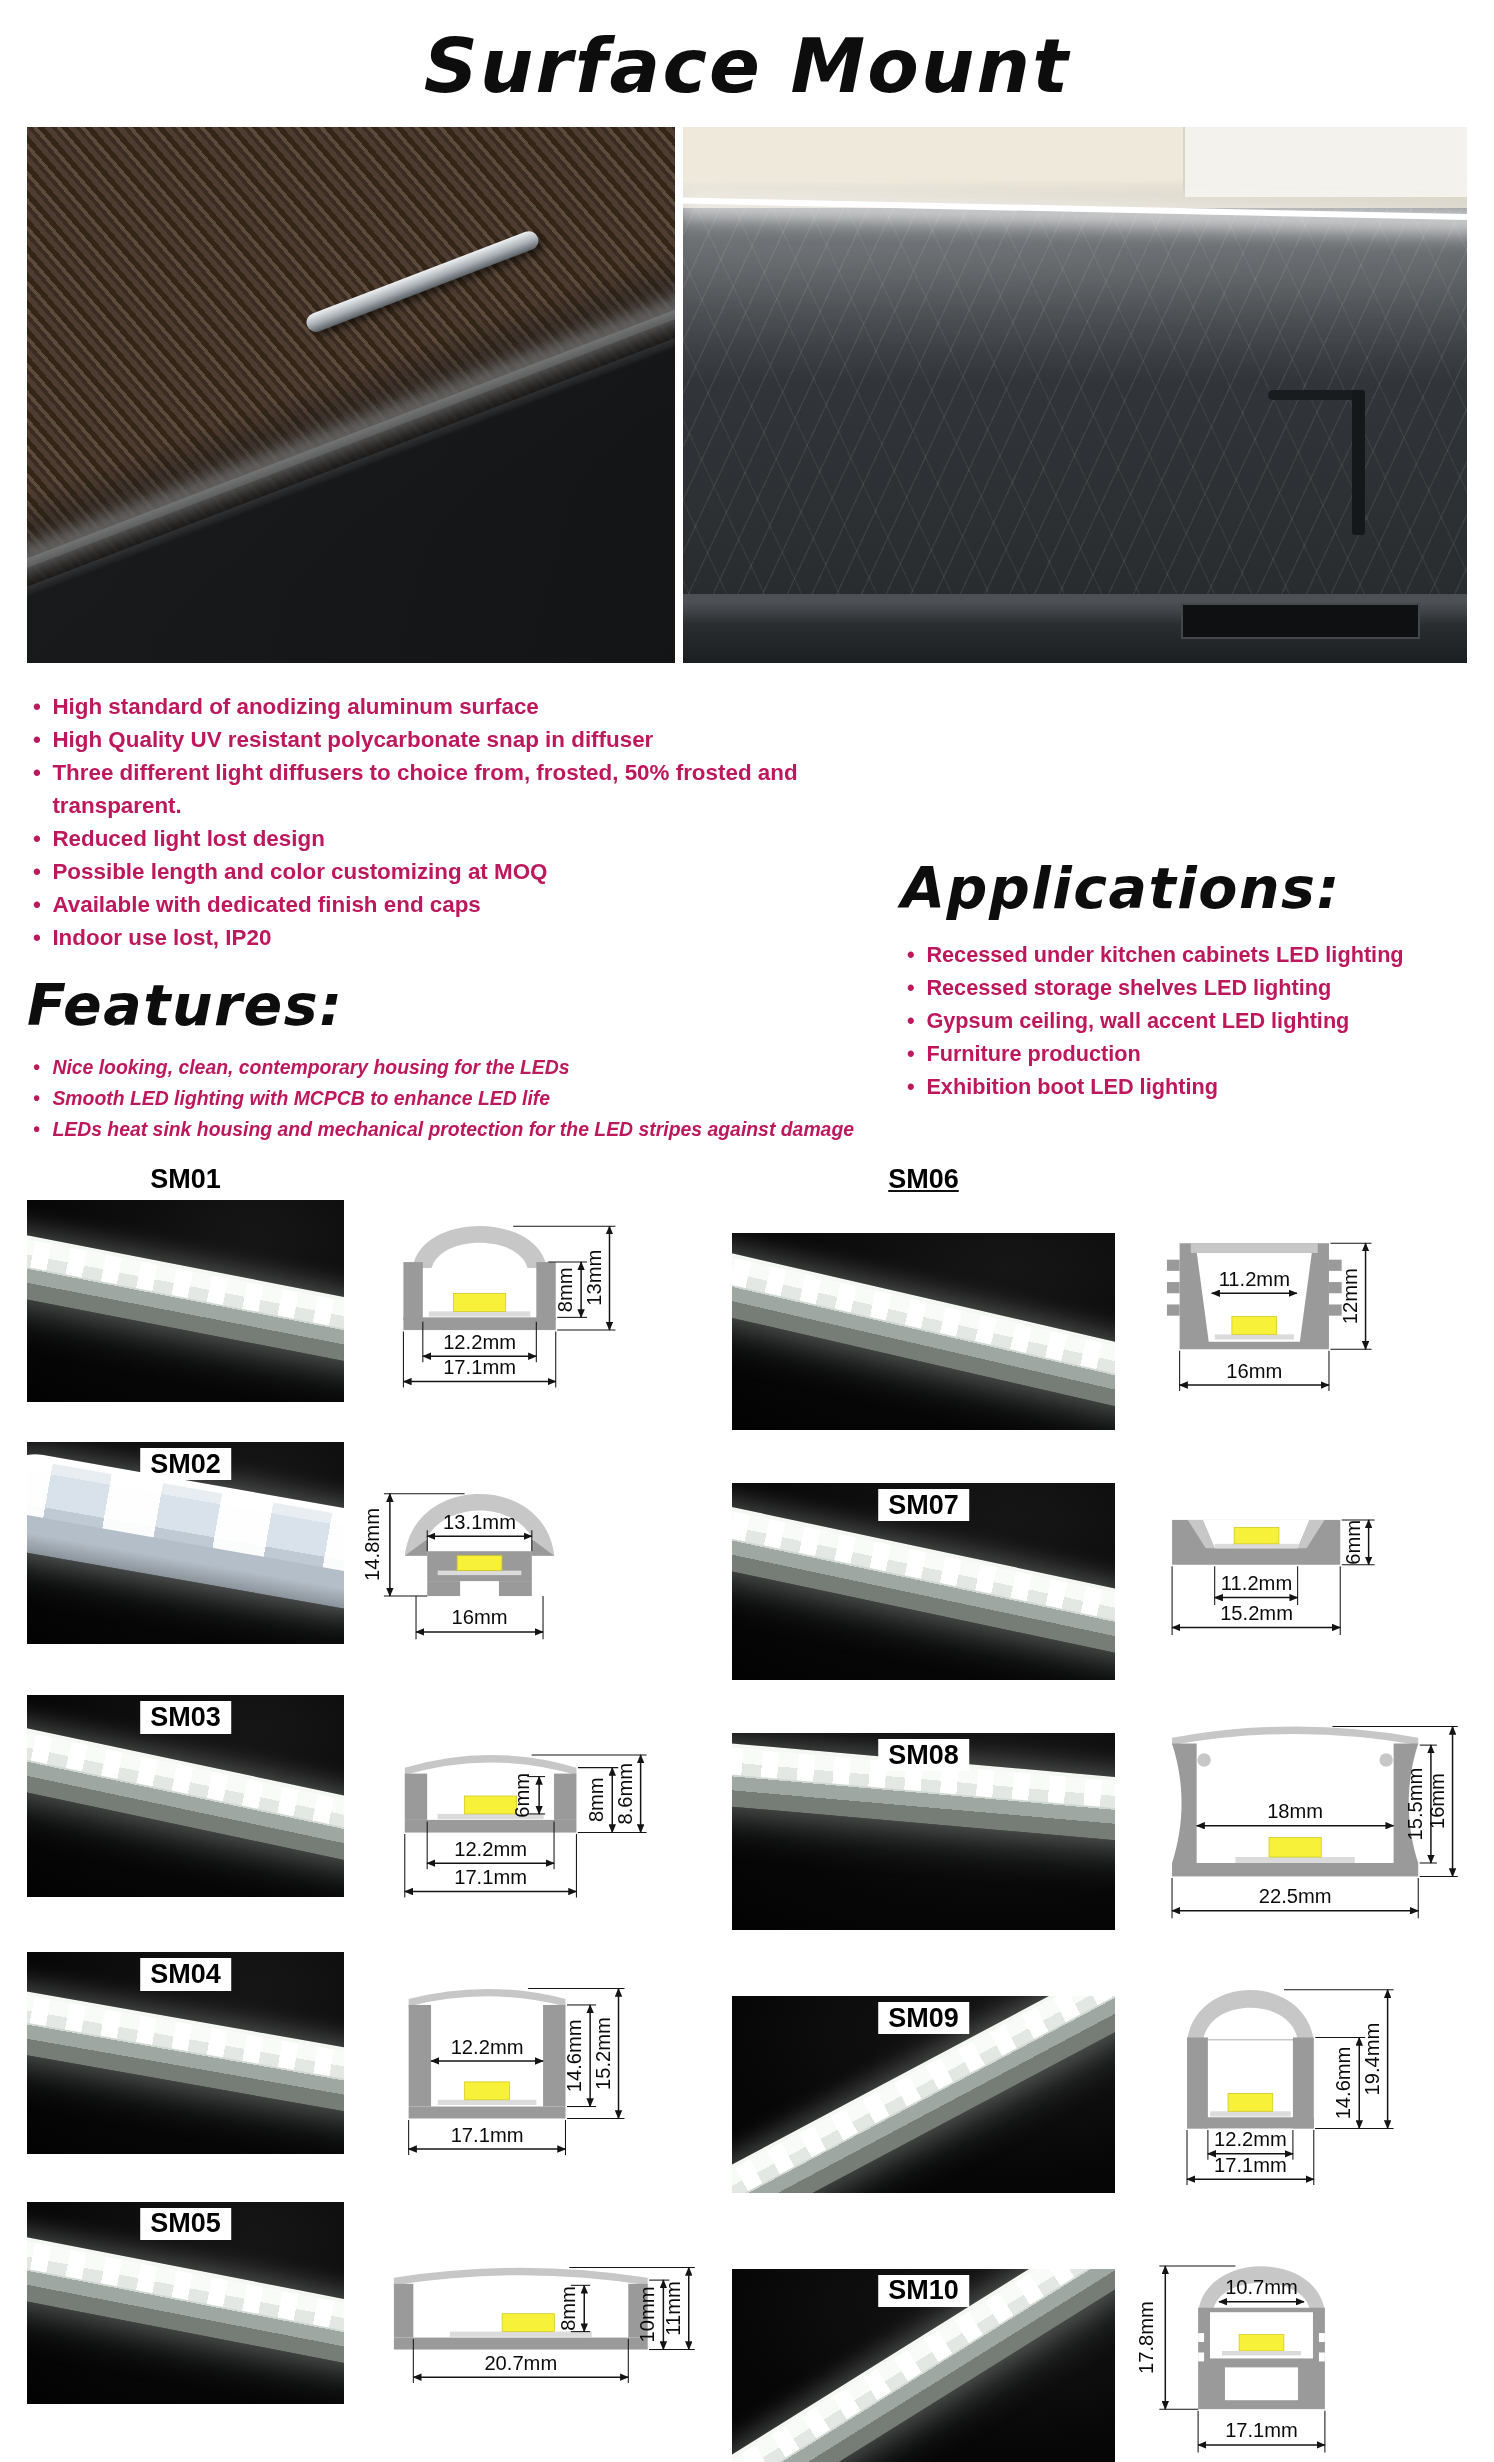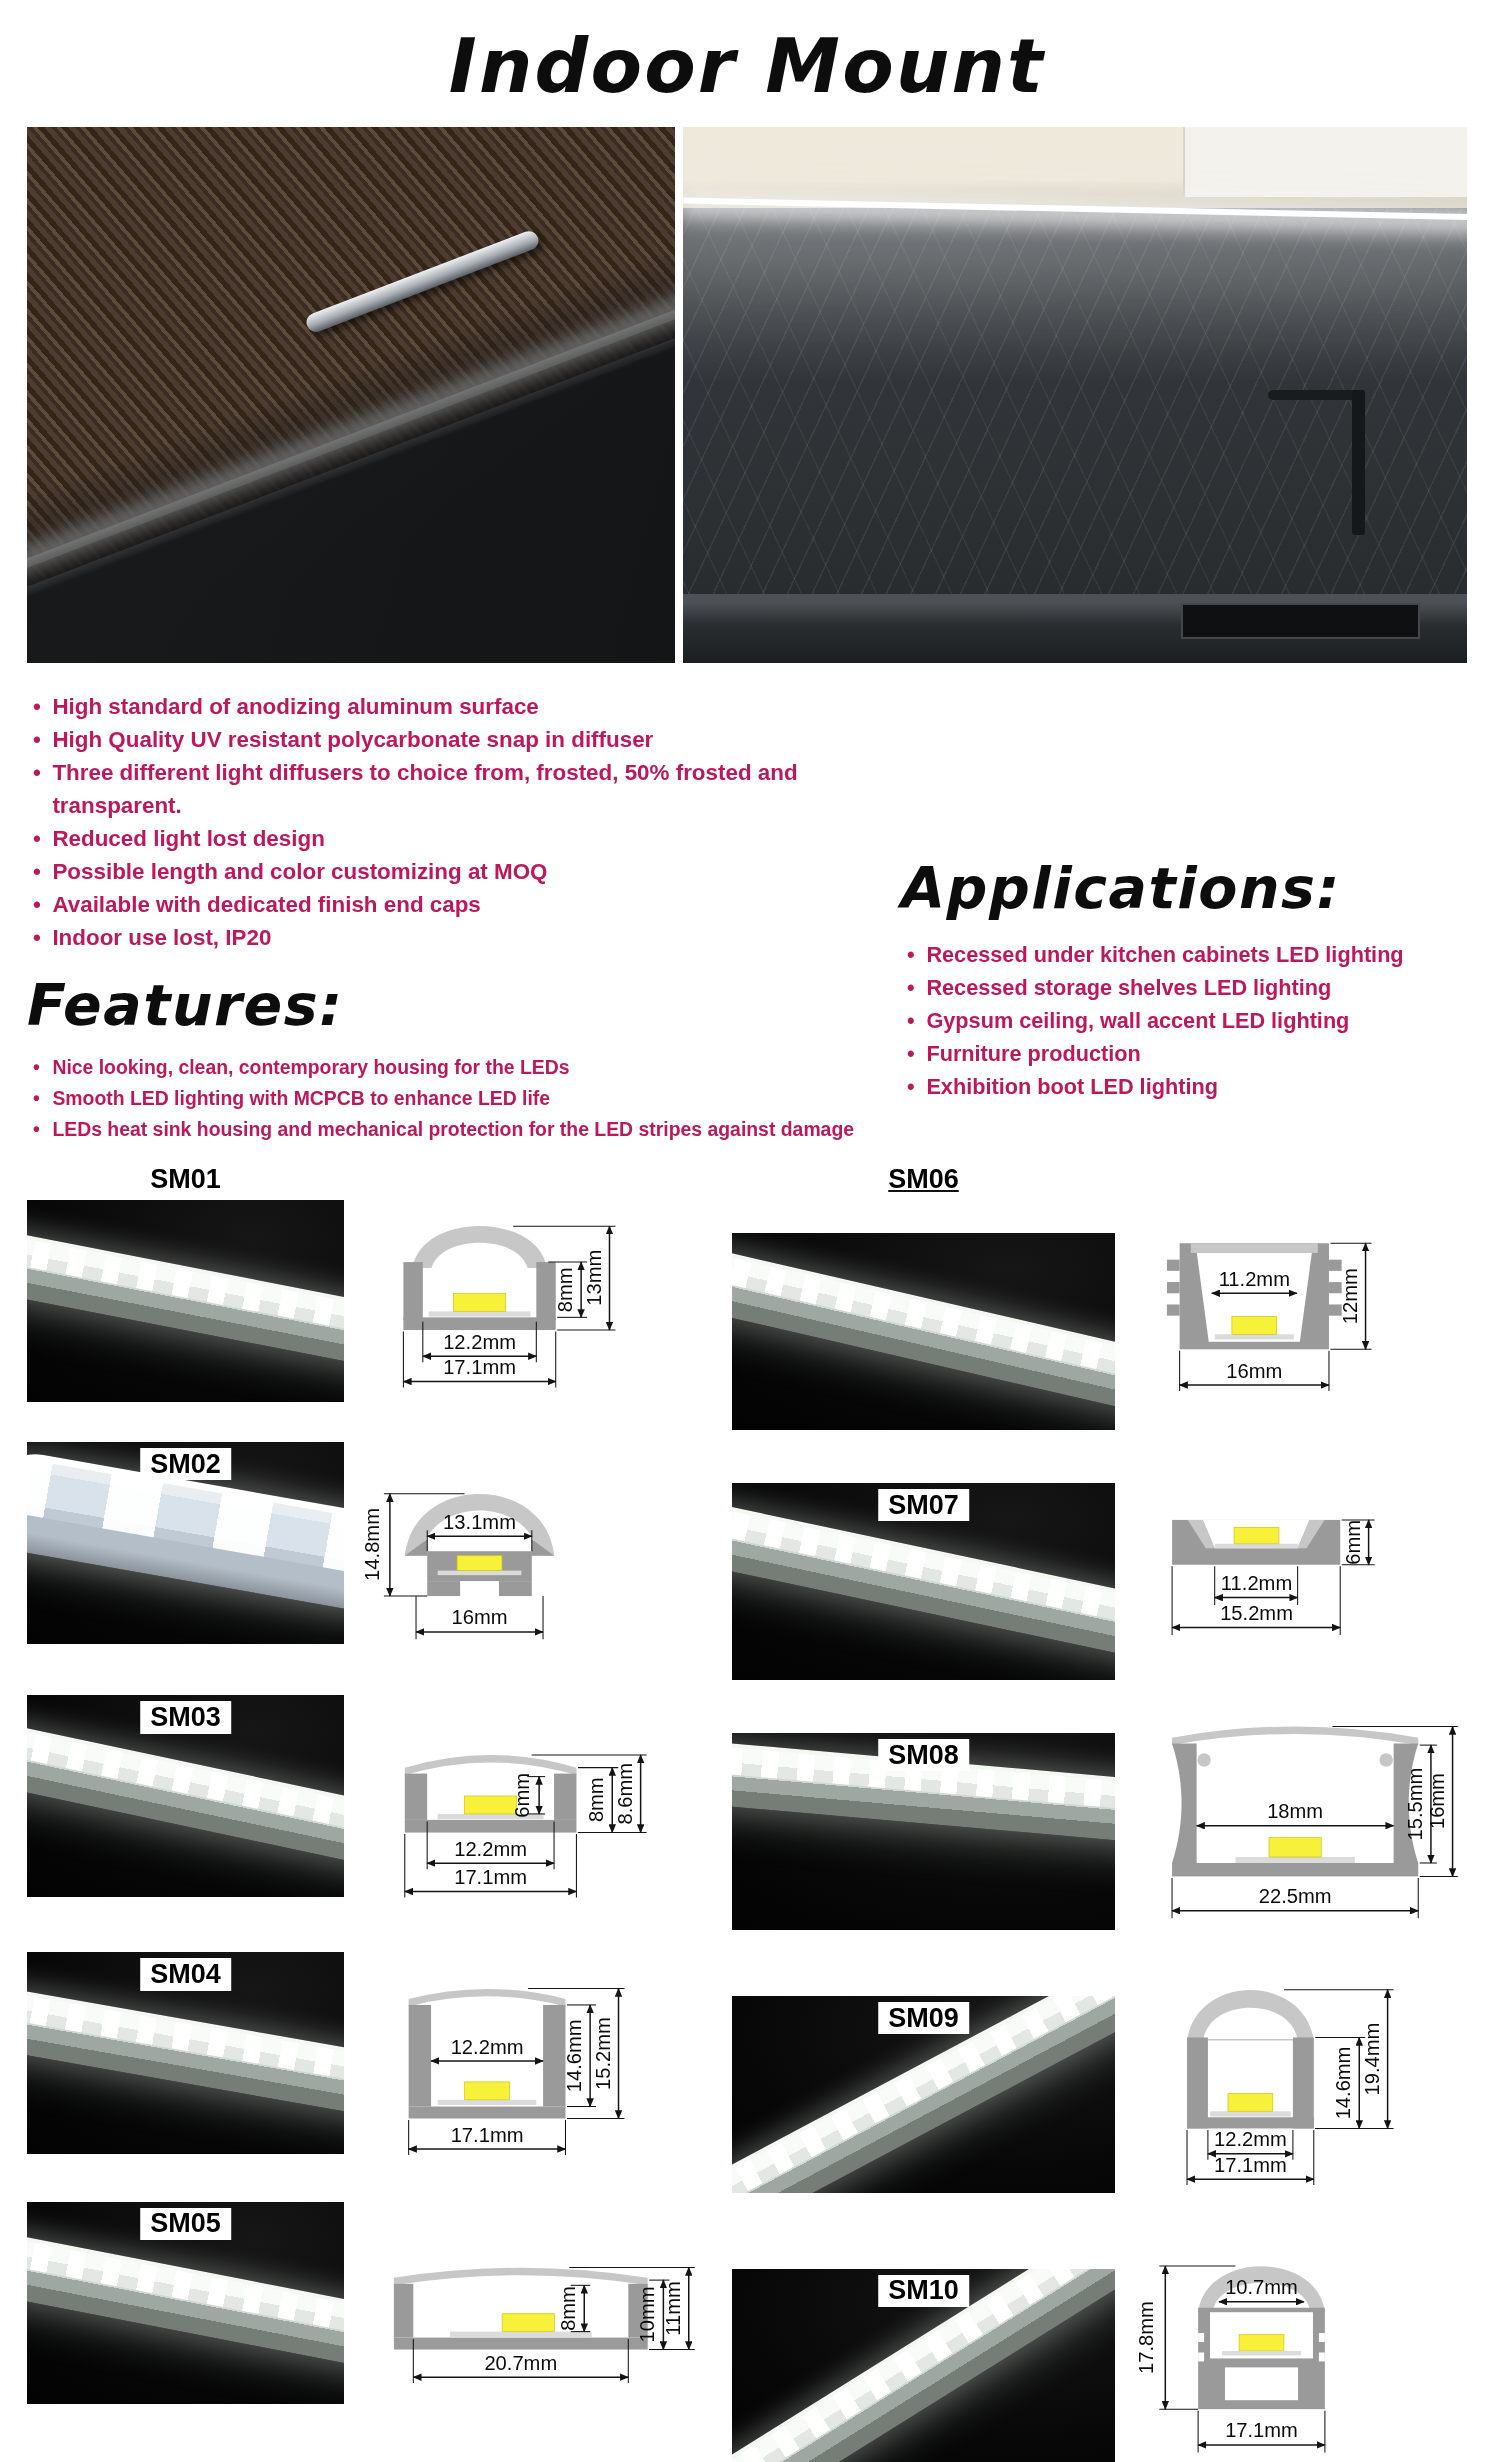--- a/index.html
+++ b/index.html
@@ -44,21 +44,21 @@
   .sink{right:6%;bottom:4.5%;width:30%;height:6%;background:#0e1012;border:2.2px solid #43474b;}
 
   
   .copy{display:flex;margin:27px 27px 0;gap:30px;}
   .copy-left{width:844px;}
   .copy-right{flex:1;padding-top:170px;}
   ul.blist{list-style:none;margin:0;padding:0;}
   ul.blist li{position:relative;padding-left:25.4px;font-weight:bold;color:#be185d;}
   ul.blist li::before{content:"\2022";position:absolute;left:6px;}
   .top-bullets li{font-size:22.4px;line-height:33px;}
-  .feat-bullets li{font-size:19.4px;line-height:31px;}
+  .feat-bullets li{font-size:19.4px;line-height:31px;font-style:italic;}
   .app-bullets li{font-size:21.7px;line-height:33px;}
   .features-head{margin:22.4px 0 18px;}
 
   
   .grid{display:flex;gap:48px;margin:19.4px 27px 0;}
   .pcol{display:flex;flex-direction:column;}
   .pcol-left{width:657px;gap:25.4px;}
   .pcol-right{flex:1;gap:15px;text-decoration:underline;}
   .cell{display:flex;gap:16.4px;align-items:center;}
   .photo-block{flex:0 0 auto;}
@@ -99,21 +99,21 @@
 <body>
 
 <svg width="0" height="0" style="position:absolute">
   <defs>
     <marker id="ah" markerWidth="12" markerHeight="10" refX="11" refY="5" orient="auto-start-reverse" markerUnits="userSpaceOnUse">
       <path d="M0,0 L12,5 L0,10 Z" fill="#141414"></path>
     </marker>
   </defs>
 </svg>
 
-<h1 class="page-title">Indoor Mount</h1>
+<h1 class="page-title">Surface Mount</h1>
 
 <div class="hero">
   <div class="hphoto hero-left">
     <div class="layer wall"></div>
     <div class="layer cabinet"></div>
     <div class="layer cab-handle"></div>
     <div class="layer led-edge"></div>
     <div class="layer under-dark"></div>
   </div>
   <div class="hphoto hero-right">

